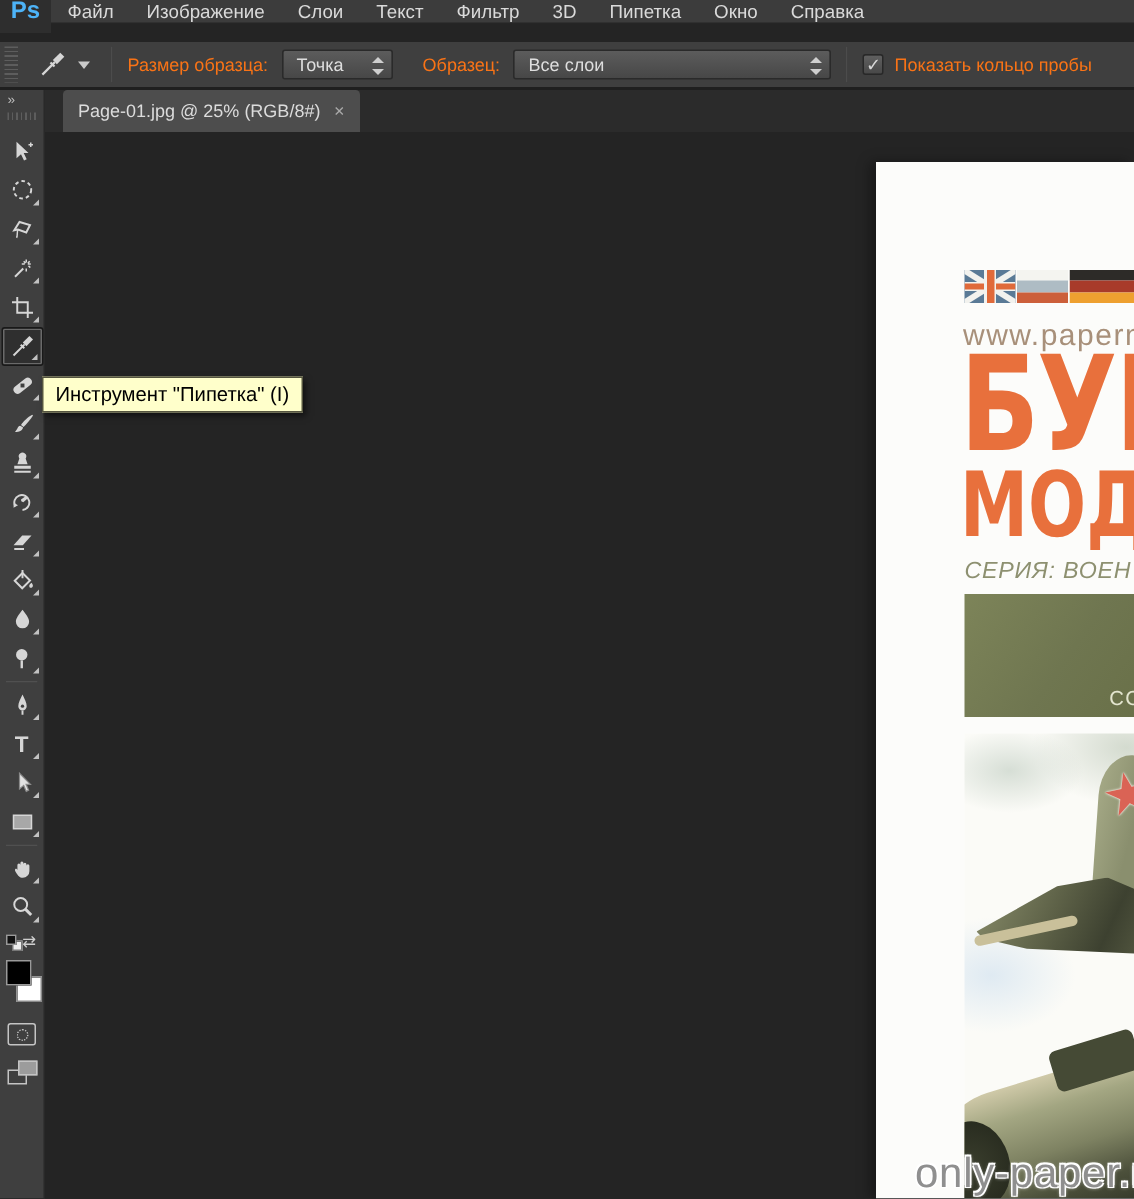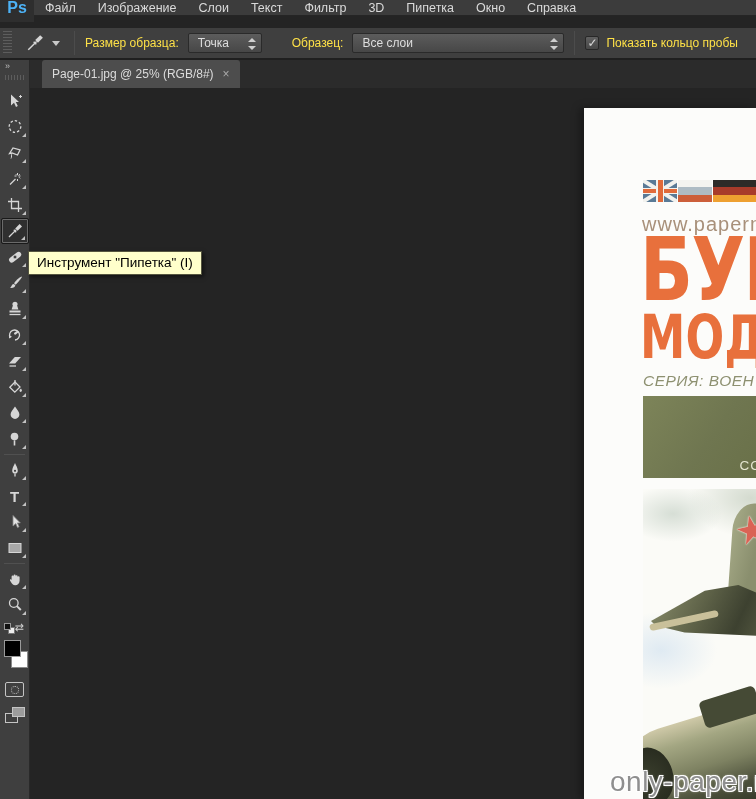--- a/index.html
+++ b/index.html
@@ -29,21 +29,21 @@
   .grip-v {
     width:9px; height:24px; margin-left:3px;
     background:repeating-linear-gradient(to bottom,#5d5d5d 0 1px,transparent 1px 3px);
   }
   .preset-btn { display:flex; align-items:center; margin-left:10px; padding:2px 4px; border-radius:2px; }
   .caret-down {
     width:0; height:0; margin-left:8px;
     border-left:4px solid transparent; border-right:4px solid transparent; border-top:5px solid #c9c9c9;
   }
   .vsep { width:1px; height:24px; background:#2c2c2c; border-right:1px solid #4c4c4c; margin:0 10px; }
-  .opt-label { color:#fde047; white-space:nowrap; }
+  .opt-label { color:#f97316; white-space:nowrap; }
   .dropdown {
     position:relative; height:20px; display:flex; align-items:center;
     background:linear-gradient(#5c5c5c,#474747); border:1px solid #2a2a2a; border-radius:2px;
     padding:0 20px 0 9px; margin-left:9px; color:#dedede; white-space:nowrap;
   }
   .dd1 { width:74px; }
   .dd2 { width:212px; }
   .spinner { position:absolute; right:5px; top:3px; width:8px; height:14px; }
   .spinner::before, .spinner::after {
     content:""; position:absolute; left:0;
@@ -218,21 +218,21 @@
       <path d="M9.4 6.6 L3.2 12.8 L2 14 M6.8 6.8 L9.2 9.2" stroke="#d6d6d6" fill="none" stroke-width="1.3"></path>
     </svg>
     <span class="caret-down"></span>
   </div>
   <div class="vsep"></div>
   <span class="opt-label">Размер образца:</span>
   <div class="dropdown dd1">
     <span>Точка</span>
     <span class="spinner"></span>
   </div>
-  <span class="opt-label" style="margin-left:30px">Образец:</span>
+  <span class="opt-label" style="margin-left:20px">Образец:</span>
   <div class="dropdown dd2">
     <span>Все слои</span>
     <span class="spinner"></span>
   </div>
   <div class="vsep"></div>
   <div class="checkbox">
     <span>✓</span>
   </div>
   <span class="opt-label">Показать кольцо пробы</span>
 </div>

